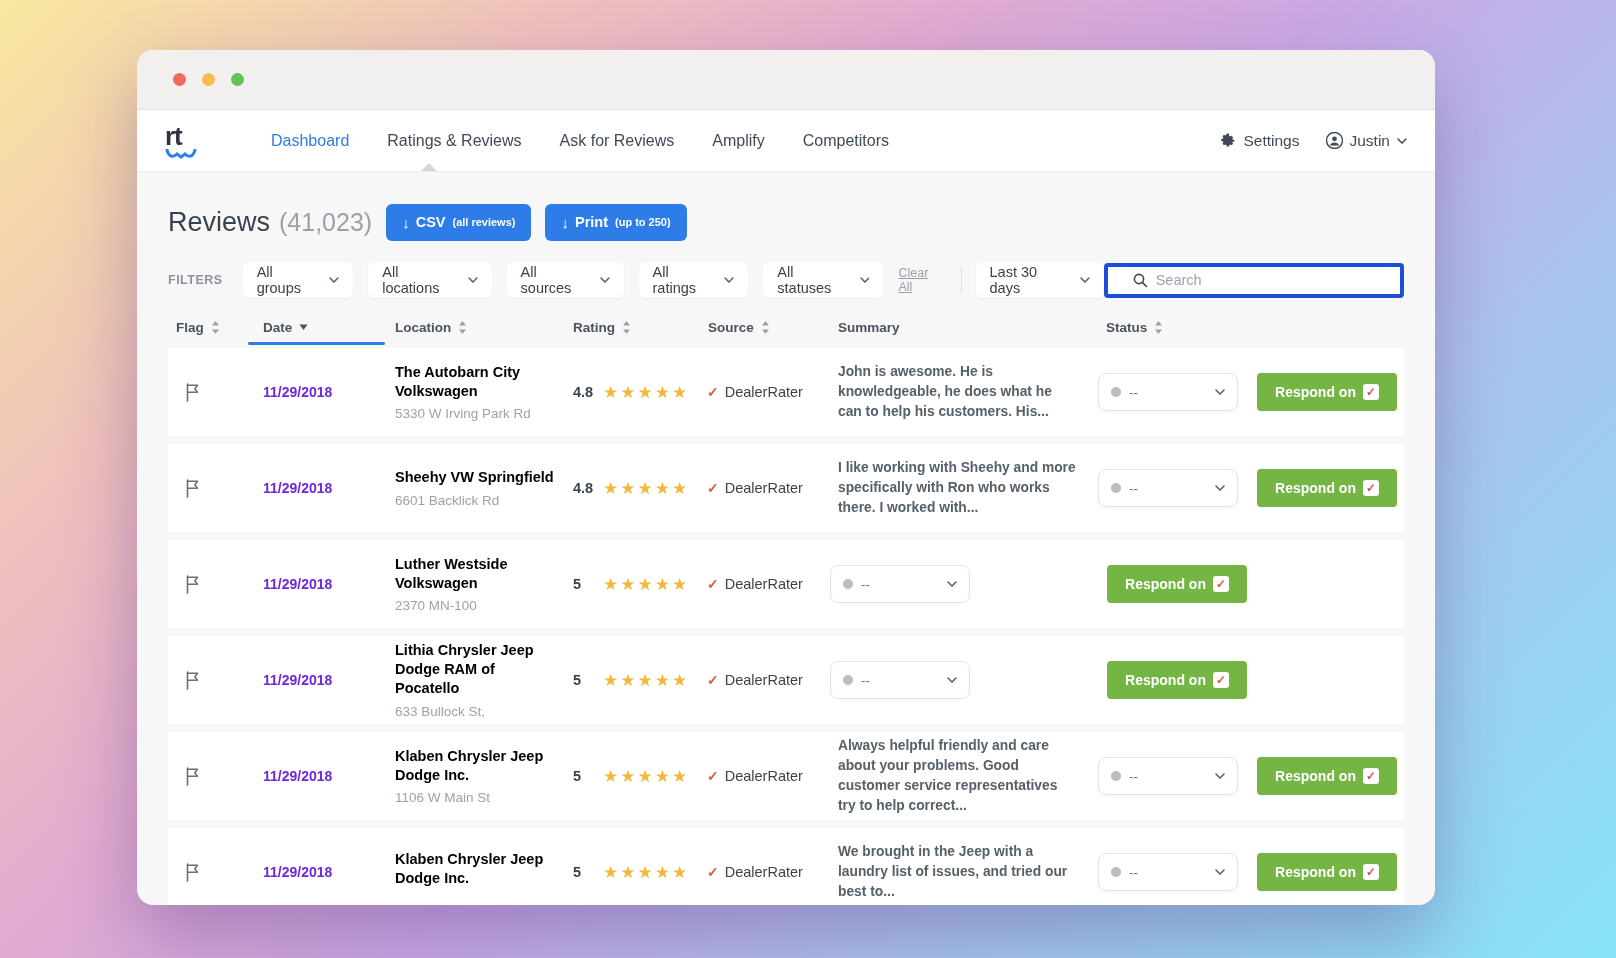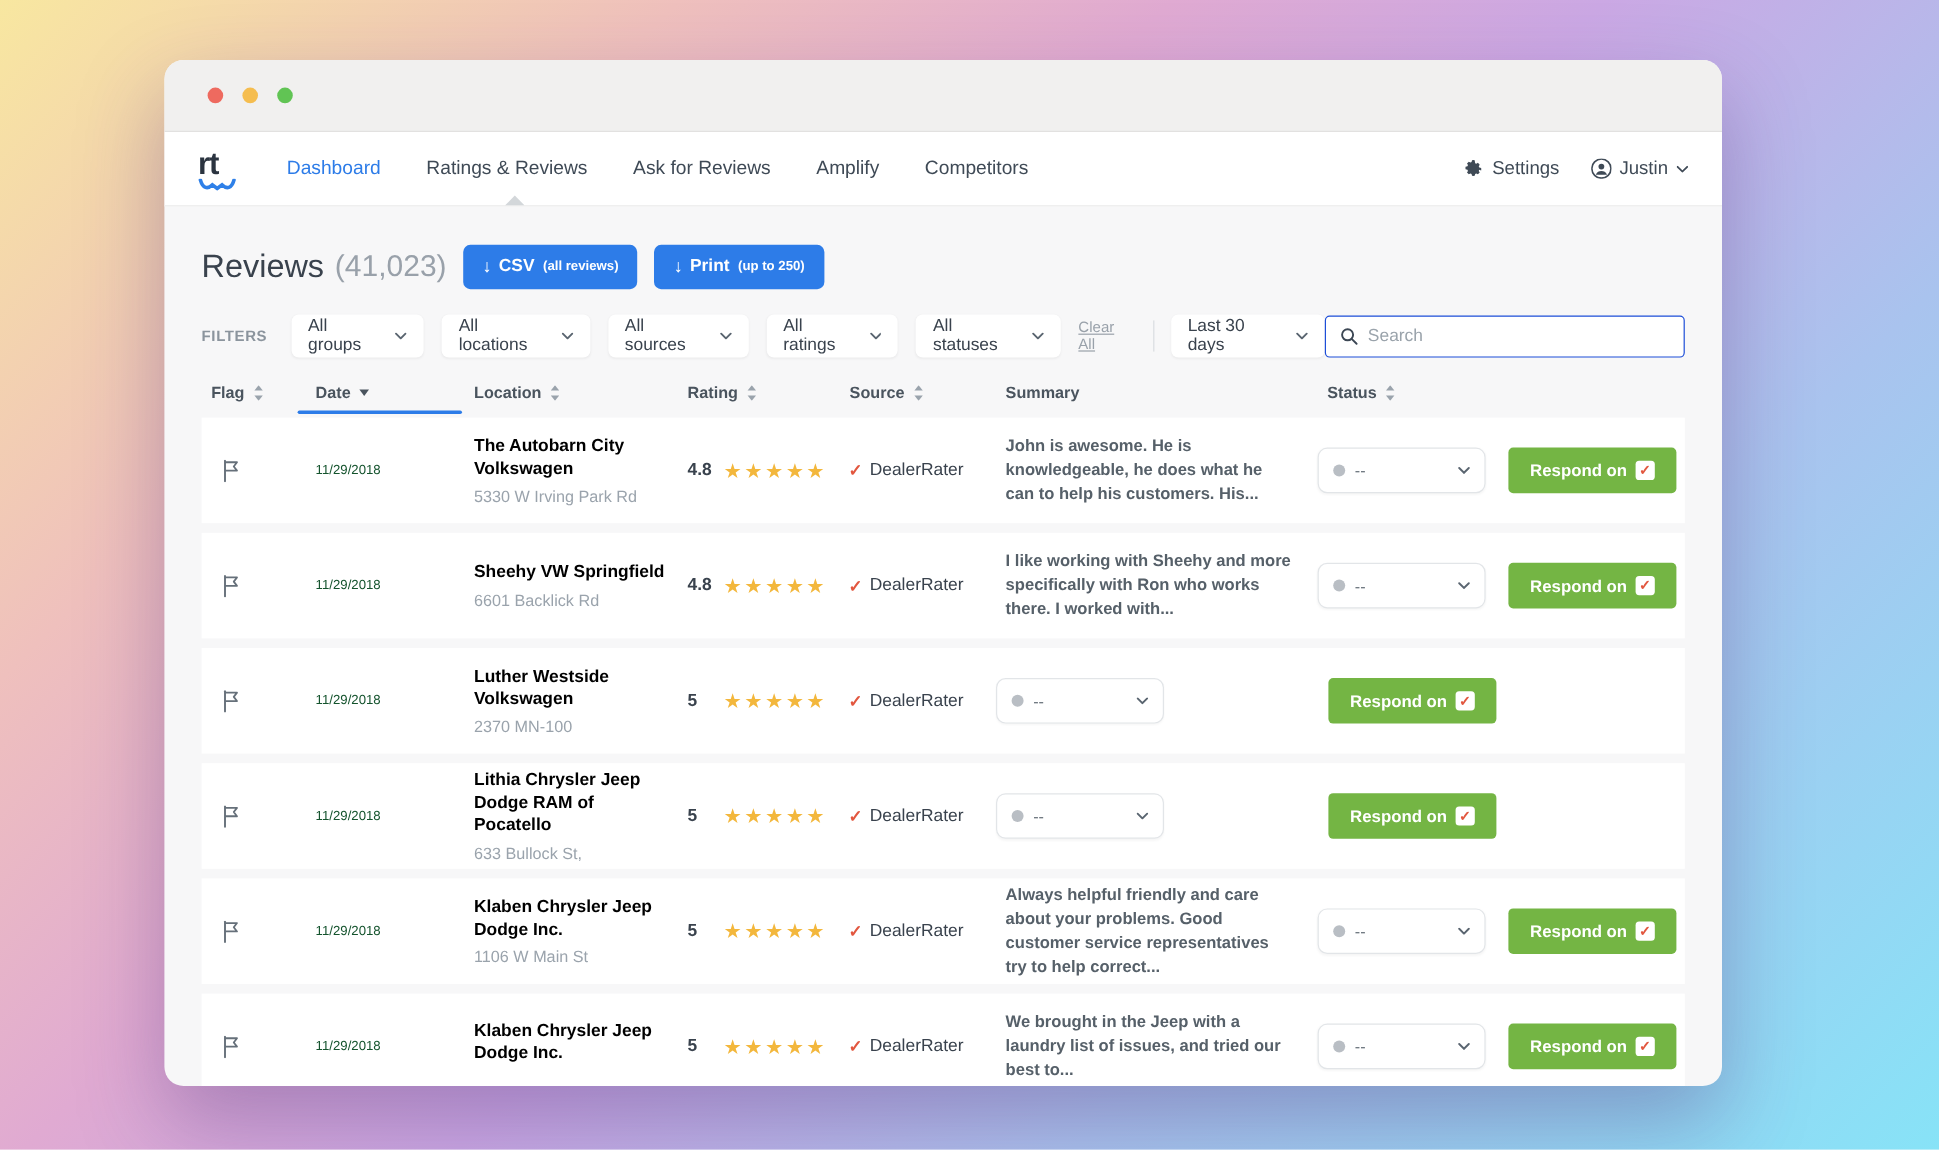--- a/index.html
+++ b/index.html
@@ -21,21 +21,21 @@
     display:flex; align-items:center; padding-left:36px; gap:16px;
   }
   .tl-dot { width:13px; height:13px; border-radius:50%; }
   
   .navbar {
     height:62px; flex:0 0 62px; background:#fff; border-bottom:1px solid #ececec;
     display:flex; align-items:center; padding:0 28px; position:relative;
   }
   .logo { display:flex; flex-direction:column; align-items:flex-start; margin-right:42px; line-height:1; }
   .logo-text { font-size:26px; font-weight:bold; color:#2b3440; letter-spacing:-1px; }
-  .nav-items { display:flex; align-items:flex-start; gap:38px; }
+  .nav-items { display:flex; align-items:flex-start; gap:38px;margin-left:32px; }
   .nav-item { font-size:16px; color:#3f4a56; cursor:pointer; white-space:nowrap; }
   .nav-item.active { color:#2d7ce8; }
   .nav-caret {
     position:absolute; bottom:0; left:284px;
     width:0; height:0; border-left:8px solid transparent; border-right:8px solid transparent;
     border-bottom:8px solid #d3d7da;
   }
   .nav-right { margin-left:auto; display:flex; align-items:center; gap:26px; }
   .nav-settings, .nav-user { display:flex; align-items:center; gap:7px; font-size:15.5px; color:#3f4a56; cursor:pointer; }
   
@@ -55,39 +55,39 @@
   .filter-bar { margin-top:20px; display:flex; align-items:center; }
   .filters-label { font-size:12.5px; font-weight:bold; color:#8b949d; letter-spacing:.5px; margin-right:20px; }
   .chip {
     height:36px; background:#fff; border-radius:6px; padding:0 14px; margin-right:15px;
     display:flex; align-items:center; gap:9px; font-size:14.5px; color:#39424d; cursor:pointer;
     box-shadow:0 1px 2px rgba(0,0,0,.05);
   }
   .clear-all { font-size:12.5px; color:#99a1aa; text-decoration:underline; cursor:pointer; margin:0 2px 0 0; }
   .v-divider { width:1px; height:26px; background:#d9dde0; margin:0 14px; }
   .search-box {
-    margin-left:auto; width:303px; height:35px; background:#fff; border:1px solid #1d4ed8; border-radius:4px;
-    display:flex; align-items:center; padding:0 12px; gap:8px;
+    margin-left:auto; width:303px; height:35px; background:#fff; border:4px solid #1d4ed8; border-radius:4px;
+    display:flex; align-items:center; padding:0 25px; gap:8px;
   }
   .search-box input {
     border:none; outline:none; flex:1; font-size:14.5px; color:#39424d;
     font-family:"Liberation Sans",sans-serif; background:transparent;
   }
   .search-box input::placeholder { color:#9aa3ab; }
   
   .grid-cols { display:grid; grid-template-columns:80px 137px 180px 135px 130px 268px 150px 1fr; }
   .table-head { margin-top:15px; height:28px; align-items:center; position:relative; }
   .th { display:flex; align-items:center; gap:7px; font-size:13.5px; font-weight:bold; color:#4a545e; padding-left:8px; cursor:pointer; }
   .th.th-date { padding-left:15px; }
   .th.th-location { padding-left:10px; }
   .date-underline { position:absolute; left:80px; bottom:-4px; width:137px; height:3px; background:#2d7ce8; border-radius:2px; }
   .rows { margin-top:7px; }
   .row { height:88px; background:#fff; margin-bottom:8px; align-items:center; }
   .cell-flag { padding-left:16px; display:flex; align-items:center; cursor:pointer; }
-  .cell-date { padding-left:15px; font-size:11px; color:#14532d; }
+  .cell-date { padding-left:15px; font-size:14px; color:#6d28d9;font-weight:bold; }
   .cell-location { padding-left:10px; padding-right:10px; }
   .loc-name { font-size:14.5px; font-weight:bold; color:#000000; line-height:1.3; }
   .loc-addr { font-size:13.5px; color:#9aa3ac; margin-top:6px; }
   .cell-rating { padding-left:8px; display:flex; align-items:center; }
   .rating-num { font-size:14.5px; font-weight:bold; color:#39424d; min-width:24px; }
   .stars { margin-left:6px; color:#f3b73c; font-size:17px; letter-spacing:2px; white-space:nowrap; }
   .cell-source { padding-left:7px; display:flex; align-items:center; gap:6px; }
   .source-check { color:#e2573f; font-size:14px; font-weight:bold; }
   .source-name { font-size:14.5px; color:#39424d; }
   .cell-summary { padding-left:8px; padding-right:20px; font-size:13.8px; color:#566069; line-height:1.45;font-weight:bold; }

